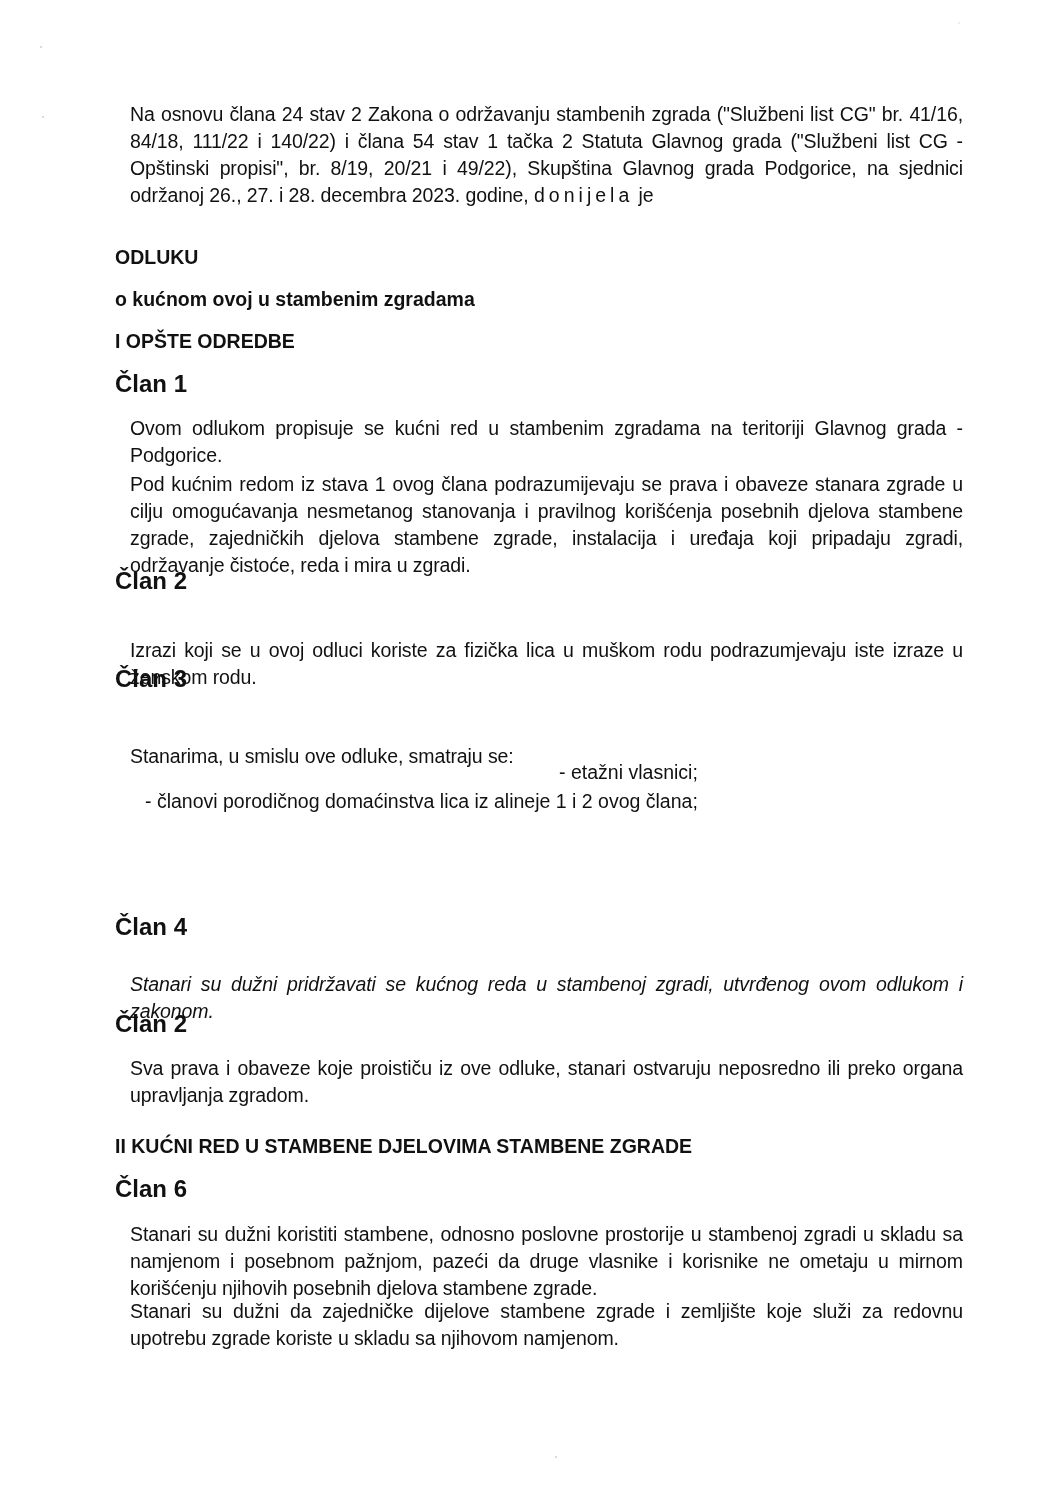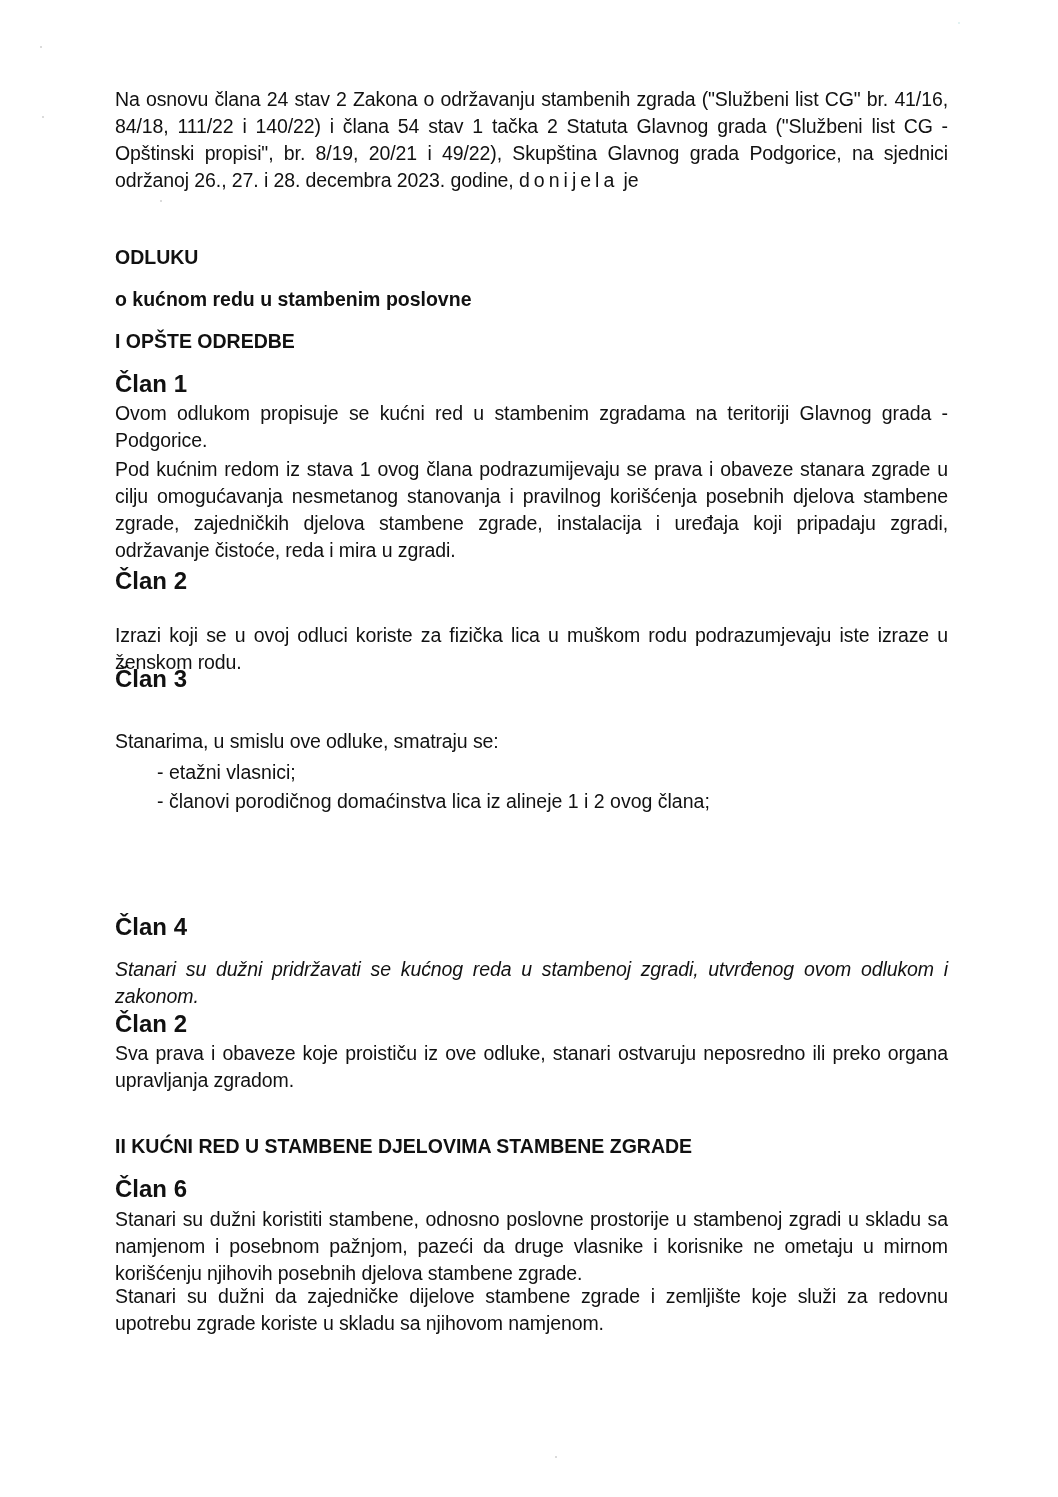--- a/index.html
+++ b/index.html
@@ -21,66 +21,67 @@
       top: 0;
       width: 833px;
     }
     .para {
       position: absolute;
       left: 0;
       width: 833px;
       font-size: 19.5px;
       line-height: 27px;
       text-align: justify;
-      margin: 0;
+      margin: 15px;
       letter-spacing: -0.1px;
     }
     .heading {
       position: absolute;
       left: 0;
       width: 833px;
       text-align: left;
       font-weight: bold;
       font-size: 19.5px;
       line-height: 27px;
       margin: 0;
     }
     .clan {
       font-size: 24px;
     }
     .spaced {
       letter-spacing: 4px;
     }
     .list {
       position: absolute;
-      left: 42px;
+      left: 30px;
       margin: 0;
       padding: 0;
       list-style: none;
       font-size: 19.5px;
       line-height: 29px;
+      text-align: right;
     }
     .list li { margin: 0; padding: 0; }
     .speck {
       position: absolute;
       width: 2px;
       height: 2px;
       background: #cfcfcf;
       border-radius: 1px;
     }
   </style>
 </head>
 <body>
 
 <div class="page">
 
   <p class="para" style="top:86px;"><span>Na osnovu člana 24 stav 2 Zakona o održavanju stambenih zgrada ("Službeni list CG" br. 41/16, 84/18, 111/22 i 140/22) i člana 54 stav 1 tačka 2 Statuta Glavnog grada ("Službeni list CG - Opštinski propisi", br. 8/19, 20/21 i 49/22), Skupština Glavnog grada Podgorice, na sjednici održanoj 26., 27. i 28. decembra 2023. godine, </span><span class="spaced">donijela</span><span> je</span></p>
 
   <h1 class="heading" style="top:244px;">ODLUKU</h1>
-  <h2 class="heading" style="top:286px;">o kućnom redu u stambenim poslovne</h2>
+  <h2 class="heading" style="top:286px;">o kućnom ovoj u stambenim zgradama</h2>
 
   <h3 class="heading" style="top:328px;">I OPŠTE ODREDBE</h3>
 
   <h4 class="heading clan" style="top:370px;">Član 1</h4>
   <p class="para" style="top:400px;">Ovom odlukom propisuje se kućni red u stambenim zgradama na teritoriji Glavnog grada - Podgorice.</p>
   <p class="para" style="top:456px;">Pod kućnim redom iz stava 1 ovog člana podrazumijevaju se prava i obaveze stanara zgrade u cilju omogućavanja nesmetanog stanovanja i pravilnog korišćenja posebnih djelova stambene zgrade, zajedničkih djelova stambene zgrade, instalacija i uređaja koji pripadaju zgradi, održavanje čistoće, reda i mira u zgradi.</p>
 
   <h4 class="heading clan" style="top:567px;">Član 2</h4>
   <p class="para" style="top:622px;">Izrazi koji se u ovoj odluci koriste za fizička lica u muškom rodu podrazumjevaju iste izraze u ženskom rodu.</p>
 

